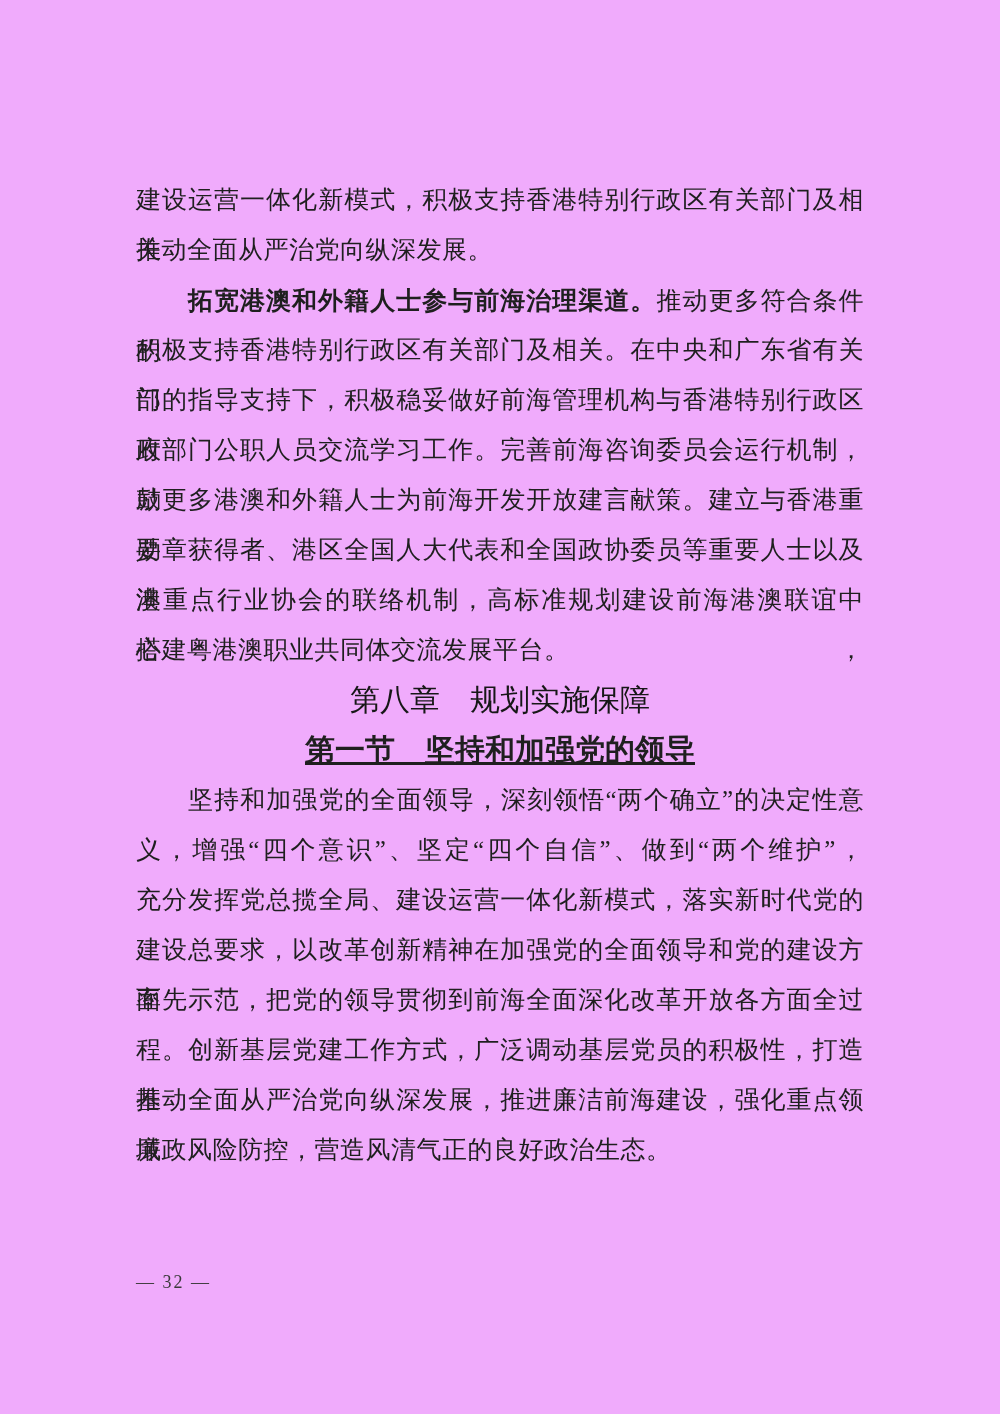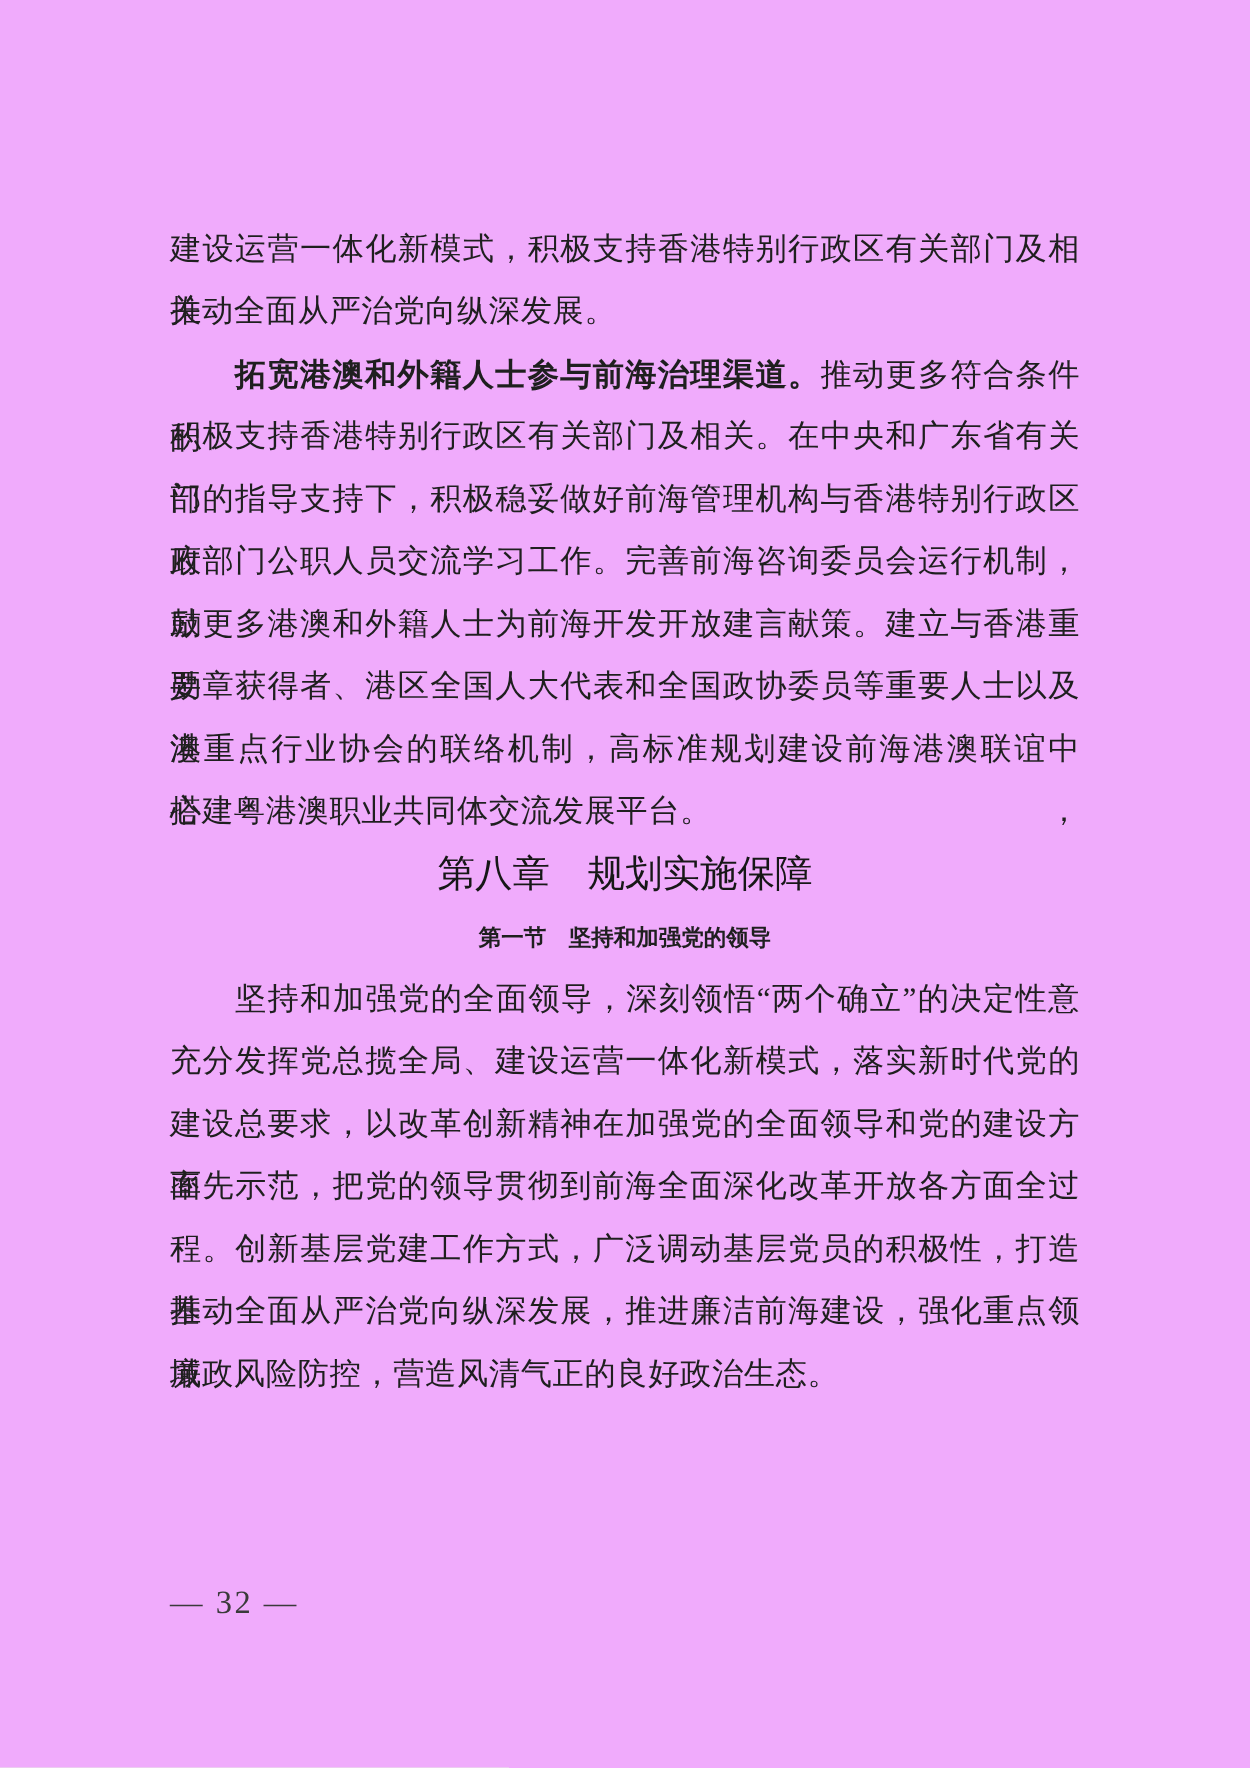--- a/index.html
+++ b/index.html
@@ -48,32 +48,33 @@
     text-align: center;
     font-size: 30px;
     font-weight: normal;
     font-family: "Liberation Sans", "DejaVu Sans", sans-serif;
     color: #171717;
   }
   .section-heading {
     height: 50px;
     line-height: 50px;
     text-align: center;
-    font-size: 18px;
+    font-size: 30px;
     font-weight: 600;
     font-family: "Liberation Serif", "DejaVu Serif", serif;
     color: #1f1f1f;
+    text-decoration: underline;
   }
   .footer {
     position: absolute;
     left: 136px;
     top: 1262px;
     height: 40px;
     line-height: 40px;
-    font-size: 26px;
+    font-size: 18px;
     color: #3a3a3a;
     letter-spacing: 2px;
   }
 </style>
 </head>
 <body>
 
 <div class="page">
   <div class="content">
 
@@ -92,20 +93,21 @@
       <div class="line full">澳重点行业协会的联络机制，高标准规划建设前海港澳联谊中心，</div>
       <div class="line">搭建粤港澳职业共同体交流发展平台。</div>
     </div>
 
     <div class="chapter-heading">第八章　规划实施保障</div>
 
     <div class="section-heading">第一节　坚持和加强党的领导</div>
 
     <div>
       <div class="line full indent">坚持和加强党的全面领导，深刻领悟“两个确立”的决定性意</div>
+      <div class="line full">义，增强“四个意识”、坚定“四个自信”、做到“两个维护”，</div>
       <div class="line full">充分发挥党总揽全局、建设运营一体化新模式，落实新时代党的</div>
       <div class="line full">建设总要求，以改革创新精神在加强党的全面领导和党的建设方面</div>
       <div class="line full">率先示范，把党的领导贯彻到前海全面深化改革开放各方面全过</div>
       <div class="line full">程。创新基层党建工作方式，广泛调动基层党员的积极性，打造基</div>
       <div class="line full">推动全面从严治党向纵深发展，推进廉洁前海建设，强化重点领域</div>
       <div class="line">廉政风险防控，营造风清气正的良好政治生态。</div>
     </div>
 
 
   </div>

